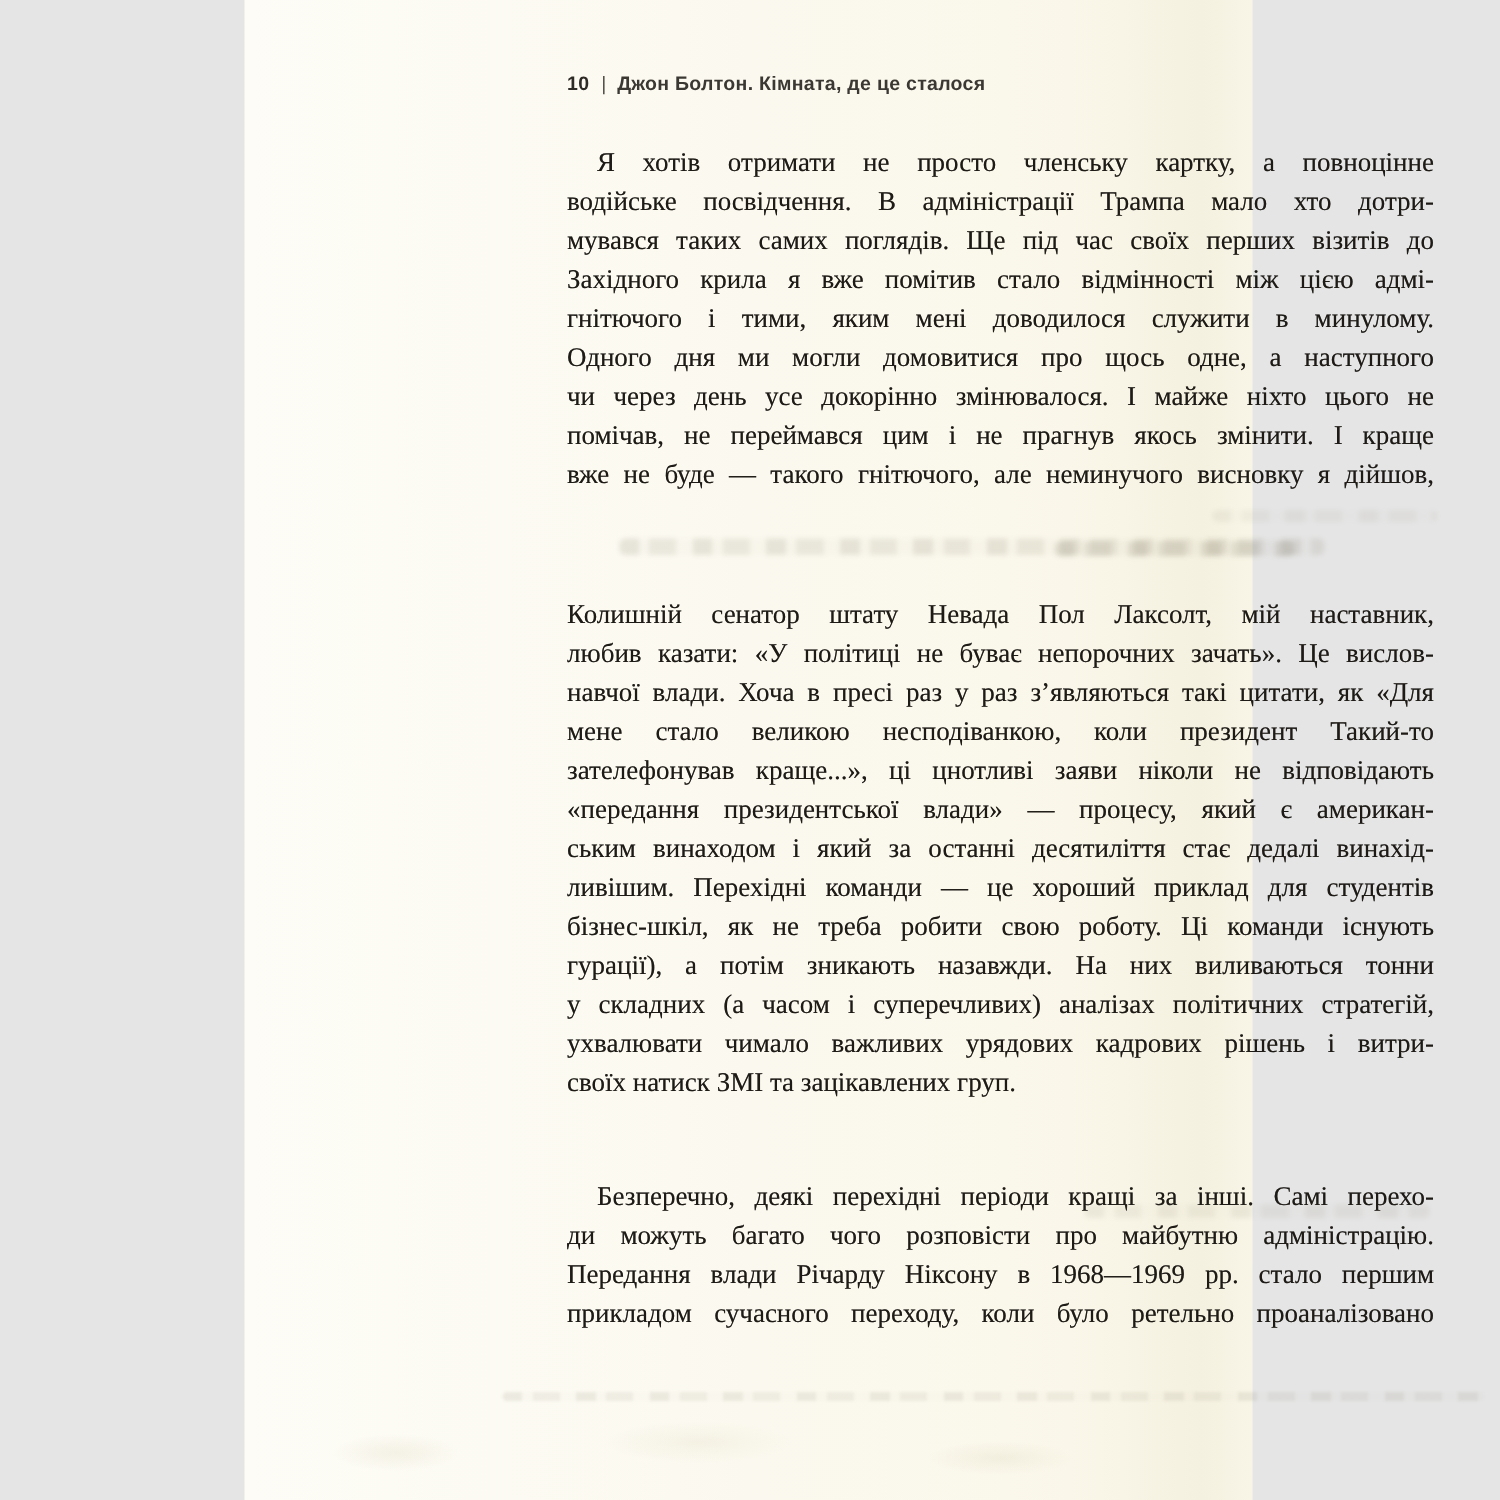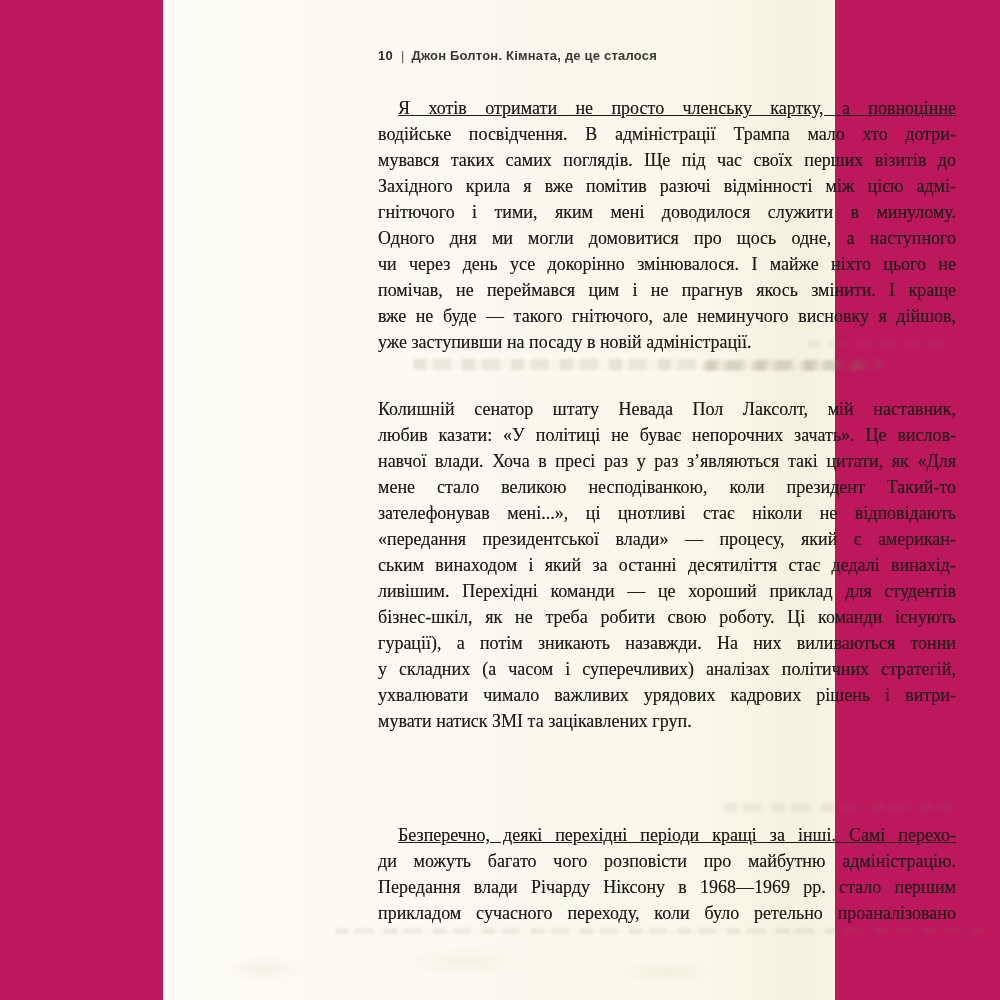--- a/index.html
+++ b/index.html
@@ -8,21 +8,21 @@
     width: 1000px;
     height: 1000px;
     background: #ffffff;
     overflow: hidden;
     font-family: "Liberation Serif", "DejaVu Serif", serif;
   }
   .stage {
     position: relative;
     width: 1000px;
     height: 1000px;
-    background: #be185d;
+    background: #e5e5e5;
   }
   
   .page {
     position: absolute;
     left: 163px;
     top: 0;
     width: 672px;
     height: 1000px;
     background: linear-gradient(90deg,
       #fdfcf6 0%,
@@ -74,25 +74,25 @@
     font-size: 18px;
   }
   .line {
     height: 26px;
     line-height: 26px;
     text-align: justify;
     text-align-last: justify;
     white-space: normal;
     text-shadow: 0 0 0.4px rgba(30,27,23,0.55);
   }
-  .line.indent { text-indent: 20px; text-decoration: underline; }
+  .line.indent { text-indent: 20px; }
   .line.nojust { text-align-last: left; }
   #para-1 { top: 95px; }
   #para-2 { top: 396px; }
-  #para-3 { top: 822px; }
+  #para-3 { top: 784px; }
   
   .bleed {
     position: absolute;
     border-radius: 4px;
     background: repeating-linear-gradient(90deg,
       rgba(125,118,98,0.55) 0 13px,
       rgba(125,118,98,0.10) 13px 20px,
       rgba(125,118,98,0.45) 20px 38px,
       rgba(125,118,98,0.08) 38px 49px);
     filter: blur(1.6px);
@@ -113,42 +113,41 @@
     <div class="content">
 
       <div class="running-head">
         <span class="pagenum">10</span><span class="divider">|</span><span class="booktitle">Джон Болтон. Кімната, де це сталося</span>
       </div>
 
       <div class="para" id="para-1">
           <div class="line indent">Я хотів отримати не просто членську картку, а повноцінне</div>
           <div class="line">водійське посвідчення. В адміністрації Трампа мало хто дотри-</div>
           <div class="line">мувався таких самих поглядів. Ще під час своїх перших візитів до</div>
-          <div class="line">Західного крила я вже помітив разючі відмінності між цією адмі-</div>
+          <div class="line">Західного крила я вже помітив стало відмінності між цією адмі-</div>
           <div class="line">гнітючого і тими, яким мені доводилося служити в минулому.</div>
           <div class="line">Одного дня ми могли домовитися про щось одне, а наступного</div>
           <div class="line">чи через день усе докорінно змінювалося. І майже ніхто цього не</div>
           <div class="line">помічав, не переймався цим і не прагнув якось змінити. І краще</div>
           <div class="line">вже не буде — такого гнітючого, але неминучого висновку я дійшов,</div>
-          <div class="line nojust">уже заступивши на посаду в новій адміністрації.</div>
         </div>
       <div class="para" id="para-2">
           <div class="line">Колишній сенатор штату Невада Пол Лаксолт, мій наставник,</div>
           <div class="line">любив казати: «У політиці не буває непорочних зачать». Це вислов-</div>
           <div class="line">навчої влади. Хоча в пресі раз у раз з’являються такі цитати, як «Для</div>
           <div class="line">мене стало великою несподіванкою, коли президент Такий-то</div>
-          <div class="line">зателефонував мені...», ці цнотливі стає ніколи не відповідають</div>
+          <div class="line">зателефонував краще...», ці цнотливі заяви ніколи не відповідають</div>
           <div class="line">«передання президентської влади» — процесу, який є американ-</div>
           <div class="line">ським винаходом і який за останні десятиліття стає дедалі винахід-</div>
           <div class="line">ливішим. Перехідні команди — це хороший приклад для студентів</div>
           <div class="line">бізнес-шкіл, як не треба робити свою роботу. Ці команди існують</div>
           <div class="line">гурації), а потім зникають назавжди. На них виливаються тонни</div>
           <div class="line">у складних (а часом і суперечливих) аналізах політичних стратегій,</div>
           <div class="line">ухвалювати чимало важливих урядових кадрових рішень і витри-</div>
-          <div class="line nojust">мувати натиск ЗМІ та зацікавлених груп.</div>
+          <div class="line nojust">своїх натиск ЗМІ та зацікавлених груп.</div>
         </div>
       <div class="para" id="para-3">
           <div class="line indent">Безперечно, деякі перехідні періоди кращі за інші. Самі перехо-</div>
           <div class="line">ди можуть багато чого розповісти про майбутню адміністрацію.</div>
           <div class="line">Передання влади Річарду Ніксону в 1968—1969 рр. стало першим</div>
           <div class="line">прикладом сучасного переходу, коли було ретельно проаналізовано</div>
         </div>
 
     </div>
 

